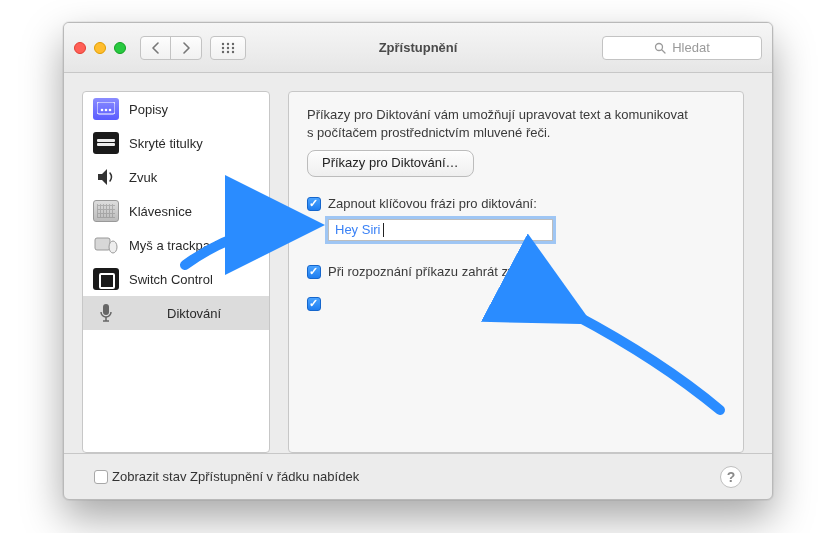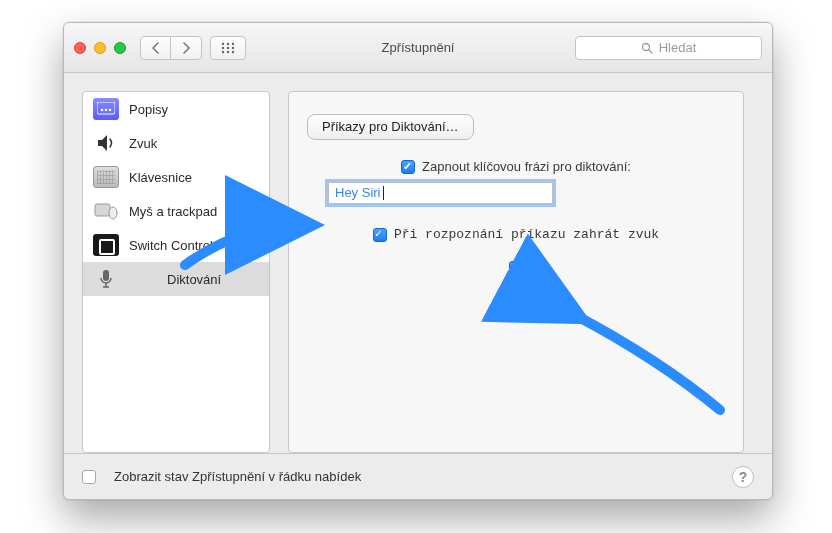--- a/index.html
+++ b/index.html
@@ -50,25 +50,25 @@
   }
   .nav-btn {
     width: 30px; display:flex; align-items:center; justify-content:center;
     border-right:1px solid #c3c3c3; color:#6a6a6a; font-size:14px;
   }
   .nav-btn:last-child{border-right:none;}
   .grid-group { margin-left:8px; }
   .grid-btn { width:34px; display:flex; align-items:center; justify-content:center; color:#5a5a5a;}
   .title {
     position:absolute; left:0; right:0; text-align:center;
-    font-size:13px; color:#4a4a4a; pointer-events:none;
+    font-size:13px; color:#4a4a4a; pointer-events:none;font-weight:bold;
   }
   .search {
     margin-left:auto;
-    width: 187px;
+    width: 160px;
     height:24px;
     border:1px solid #c3c3c3;
     border-radius:4px;
     background:#fff;
     display:flex; align-items:center; justify-content:center;
     color:#9a9a9a;
     gap:6px;
     font-size:13px;
   }
   .content {
@@ -129,21 +129,21 @@
     background:linear-gradient(#fdfdfd,#efefef);
     border:1px solid #bcbcbc;
     border-radius:8px;
     padding:3px 14px;
     font-size:13px;
     color:#222;
     margin-top:8px;
     box-shadow: 0 1px 0 rgba(255,255,255,0.6) inset;
   }
   .block2 { margin-top:18px; }
-  .chk-row { display:flex; align-items:center; gap:7px; margin-top:10px;justify-content:center;}
+  .chk-row { display:flex; align-items:center; gap:7px; margin-top:10px;}
   .chk {
     width:14px; height:14px; border-radius:3px;
     background:linear-gradient(#4aa3ff,#1f7ef0);
     border:1px solid #1566cc;
     position:relative;
     flex-shrink:0;
   }
   .chk:after{content:"✓";color:#fff;font-size:11px;position:absolute;left:1px;top:-2px;font-weight:bold;}
   .input-box {
     margin-left:21px;
@@ -155,27 +155,27 @@
     padding:0 6px;
     font-size:13px;
     color:#3b82f6;
     display:flex; align-items:center;
     outline:3px solid #9fc6f4;
     outline-offset:0;
     border-radius:0;
   }
   .caret{display:inline-block;width:1px;height:14px;background:#222;margin-left:2px;}
   .chk-stack{margin-top:22px;}
-  .chk-stack .chk-row{margin-top:16px;font-family:Liberation Mono, monospace;}
+  .chk-stack .chk-row{margin-top:16px;}
   .footer {
     height:46px;
     border-top:1px solid #c7c7c7;
     display:flex; align-items:center;
-    padding: 0 18px;
-    gap:18px;
+    padding: 0 30px;
+    gap:4px;
   }
   .chk-empty {
     width:14px;height:14px;border:1px solid #a8a8a8;border-radius:3px;background:#fff;
   }
   .help {
     margin-left:auto;
     width:22px;height:22px;border-radius:50%;
     border:1px solid #bfbfbf;background:#fff;
     display:flex;align-items:center;justify-content:center;
     color:#8a8a8a;font-size:14px;font-weight:bold;
@@ -243,20 +243,24 @@
           <svg width="18" height="14" viewBox="0 0 18 14">
               <rect x="0" y="0" width="18" height="12" rx="2" fill="none" stroke="#fff" stroke-width="1"></rect>
               <circle cx="5" cy="8" r="1.3" fill="#fff"></circle>
               <circle cx="9" cy="8" r="1.3" fill="#fff"></circle>
               <circle cx="13" cy="8" r="1.3" fill="#fff"></circle>
             </svg>
         </div>
         <span>Popisy</span>
       </div>
       <div class="side-item">
+        <div class="side-icon ic-titulky"></div>
+        <span>Skryté titulky</span>
+      </div>
+      <div class="side-item">
         <div class="side-icon ic-zvuk">
           <svg width="22" height="18" viewBox="0 0 22 18">
               <path d="M3 6 h4 l5 -5 v16 l-5 -5 h-4 z" fill="#333"></path>
               <path d="M15 5 q3 4 0 8" stroke="#333" fill="none" stroke-width="1.5" stroke-linecap="round"></path>
             </svg>
         </div>
         <span>Zvuk</span>
       </div>
       <div class="side-item">
         <div class="side-icon ic-klaves"></div>
@@ -282,20 +286,21 @@
               <path d="M3 9 a5 5 0 0 0 10 0" stroke="#666" fill="none" stroke-width="1.5"></path>
               <line x1="8" y1="14" x2="8" y2="18" stroke="#666" stroke-width="1.5"></line>
               <line x1="5" y1="18" x2="11" y2="18" stroke="#666" stroke-width="1.5"></line>
             </svg>
         </div>
         <span>Diktování</span>
       </div>
     </div>
 
     <div class="main">
+      <div>Příkazy pro Diktování vám umožňují upravovat text a komunikovat s&nbsp;počítačem prostřednictvím mluvené řeči.</div>
       <div class="mac-btn">Příkazy pro Diktování…</div>
 
       <div class="block2">
         <div class="chk-row">
           <div class="chk"></div>
           <span>Zapnout klíčovou frázi pro diktování:</span>
         </div>
         <div class="input-box">
           <span>Hey Siri</span>
             <span class="caret"></span>

